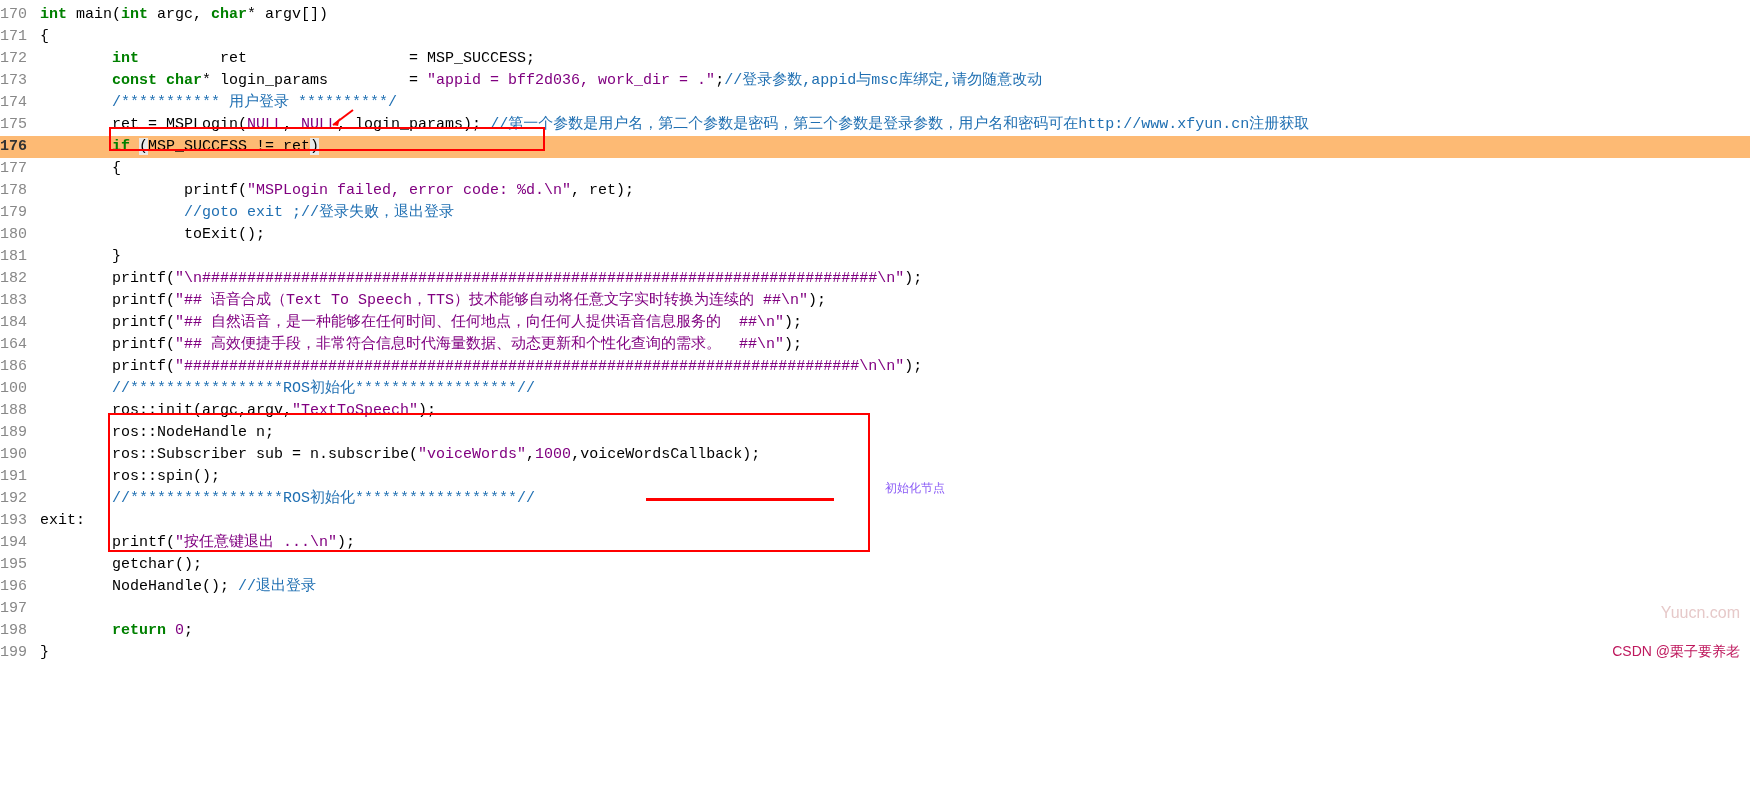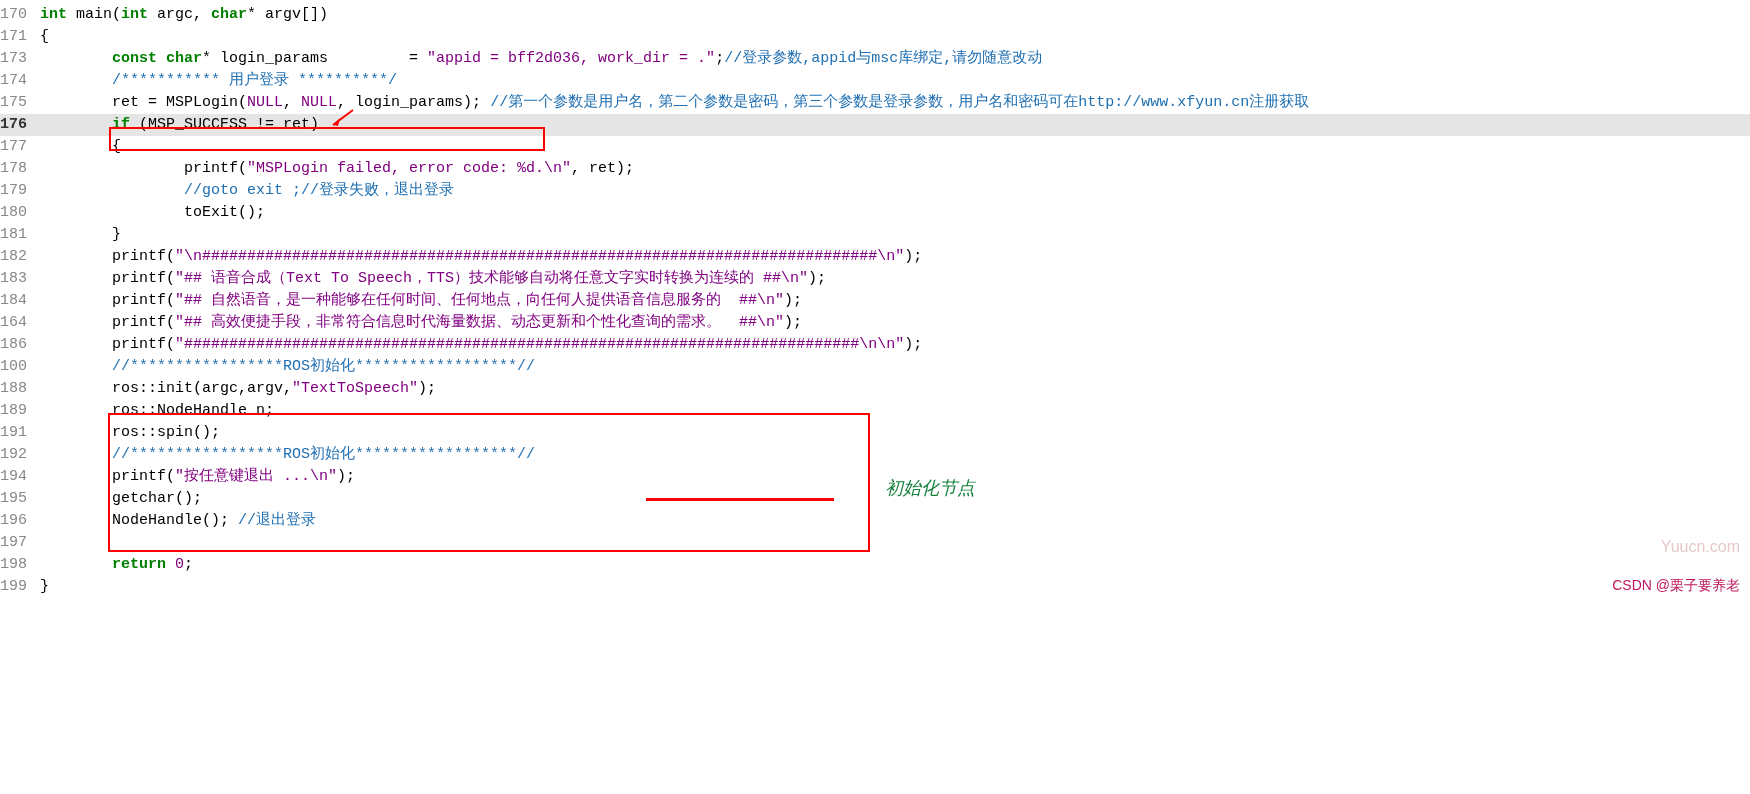--- a/index.html
+++ b/index.html
@@ -32,21 +32,21 @@
   .code {
     flex: 1;
     position: relative;
   }
   .kw { color: #008000; font-weight: bold; }
   .type { color: #008000; font-weight: bold; margin-top: 12px; }
   .strpurple { color: #800080; }
   .num { color: #800080; }
   .comment { color: #1f6fb2; }
   .nullkw { color: #800080; }
-  .hl-line { background: #e5e5e5; }
+  .hl-line { background: #fdba74; }
   .annot-box-1 {
     position: absolute;
     left: 109px;
     top: 127px;
     width: 432px;
     height: 20px;
     border: 2px solid #ff0000;
     pointer-events: none;
   }
   .annot-box-2 {
@@ -72,25 +72,24 @@
     top: 498px;
     width: 188px;
     height: 3px;
     background: #ff0000;
     pointer-events: none;
   }
   .annot-label {
     position: absolute;
     left: 885px;
     top: 477px;
-    color: #15803d;
+    color: #8b5cf6;
     font-family: "Microsoft YaHei", sans-serif;
-    font-size: 18px;
+    font-size: 12px;
     pointer-events: none;
-    font-style: italic;
   }
   .watermark1 {
     position: absolute;
     right: 10px;
     bottom: 40px;
     color: #e6c9c9;
     font-family: Arial, sans-serif;
     font-size: 16px;
     margin-top: 47px;
   }
@@ -105,39 +104,42 @@
   .paren-hl {
     background: #e8e8e8;
   }
 </style>
 </head>
 <body>
 
 <div class="editor" id="editor">
     <div class="line"><div class="lineno">170</div><div class="code"><span class="type">int</span><span> main(</span><span class="type">int</span><span> argc, </span><span class="type">char</span><span>* argv[])</span></div></div>
     <div class="line"><div class="lineno">171</div><div class="code"><span>{</span></div></div>
+    <div class="line"><div class="lineno">172</div><div class="code"><span>        </span><span class="type">int</span><span>         ret                  = MSP_SUCCESS;</span></div></div>
     <div class="line"><div class="lineno">173</div><div class="code"><span>        </span><span class="type">const char</span><span>* login_params         = </span><span class="strpurple">"appid = bff2d036, work_dir = ."</span><span>;</span><span class="comment">//登录参数,appid与msc库绑定,请勿随意改动</span></div></div>
     <div class="line"><div class="lineno">174</div><div class="code"><span>        </span><span class="comment">/*********** 用户登录 **********/</span></div></div>
     <div class="line"><div class="lineno">175</div><div class="code"><span>        ret = MSPLogin(</span><span class="nullkw">NULL</span><span>, </span><span class="nullkw">NULL</span><span>, login_params); </span><span class="comment">//第一个参数是用户名，第二个参数是密码，第三个参数是登录参数，用户名和密码可在http://www.xfyun.cn注册获取</span></div></div>
     <div class="line hl-line"><div class="lineno" style="font-weight: bold; color: rgb(51, 51, 51);">176</div><div class="code"><span>        </span><span class="kw">if</span><span> </span><span class="paren-hl">(</span><span>MSP_SUCCESS != ret</span><span class="paren-hl">)</span></div></div>
     <div class="line"><div class="lineno">177</div><div class="code"><span>        {</span></div></div>
     <div class="line"><div class="lineno">178</div><div class="code"><span>                printf(</span><span class="strpurple">"MSPLogin failed, error code: %d.\n"</span><span>, ret);</span></div></div>
     <div class="line"><div class="lineno">179</div><div class="code"><span>                </span><span class="comment">//goto exit ;//登录失败，退出登录</span></div></div>
     <div class="line"><div class="lineno">180</div><div class="code"><span>                toExit();</span></div></div>
     <div class="line"><div class="lineno">181</div><div class="code"><span>        }</span></div></div>
     <div class="line"><div class="lineno">182</div><div class="code"><span>        printf(</span><span class="strpurple">"\n###########################################################################\n"</span><span>);</span></div></div>
     <div class="line"><div class="lineno">183</div><div class="code"><span>        printf(</span><span class="strpurple">"## 语音合成（Text To Speech，TTS）技术能够自动将任意文字实时转换为连续的 ##\n"</span><span>);</span></div></div>
     <div class="line"><div class="lineno">184</div><div class="code"><span>        printf(</span><span class="strpurple">"## 自然语音，是一种能够在任何时间、任何地点，向任何人提供语音信息服务的  ##\n"</span><span>);</span></div></div>
     <div class="line"><div class="lineno">164</div><div class="code"><span>        printf(</span><span class="strpurple">"## 高效便捷手段，非常符合信息时代海量数据、动态更新和个性化查询的需求。  ##\n"</span><span>);</span></div></div>
     <div class="line"><div class="lineno">186</div><div class="code"><span>        printf(</span><span class="strpurple">"###########################################################################\n\n"</span><span>);</span></div></div>
     <div class="line"><div class="lineno">100</div><div class="code"><span>        </span><span class="comment">//*****************ROS初始化******************//</span></div></div>
     <div class="line"><div class="lineno">188</div><div class="code"><span>        ros::init(argc,argv,</span><span class="strpurple">"TextToSpeech"</span><span>);</span></div></div>
     <div class="line"><div class="lineno">189</div><div class="code"><span>        ros::NodeHandle n;</span></div></div>
+    <div class="line"><div class="lineno">190</div><div class="code"><span>        ros::Subscriber sub = n.subscribe(</span><span class="strpurple">"voiceWords"</span><span>,</span><span class="num">1000</span><span>,voiceWordsCallback);</span></div></div>
     <div class="line"><div class="lineno">191</div><div class="code"><span>        ros::spin();</span></div></div>
     <div class="line"><div class="lineno">192</div><div class="code"><span>        </span><span class="comment">//*****************ROS初始化******************//</span></div></div>
+    <div class="line"><div class="lineno">193</div><div class="code"><span>exit:</span></div></div>
     <div class="line"><div class="lineno">194</div><div class="code"><span>        printf(</span><span class="strpurple">"按任意键退出 ...\n"</span><span>);</span></div></div>
     <div class="line"><div class="lineno">195</div><div class="code"><span>        getchar();</span></div></div>
     <div class="line"><div class="lineno">196</div><div class="code"><span>        NodeHandle(); </span><span class="comment">//退出登录</span></div></div>
     <div class="line"><div class="lineno">197</div><div class="code"><span></span></div></div>
     <div class="line"><div class="lineno">198</div><div class="code"><span>        </span><span class="kw">return</span><span> </span><span class="num">0</span><span>;</span></div></div>
     <div class="line"><div class="lineno">199</div><div class="code"><span>}</span></div></div>
   </div>
 
 <div class="annot-arrow">
   <svg width="30" height="20">

